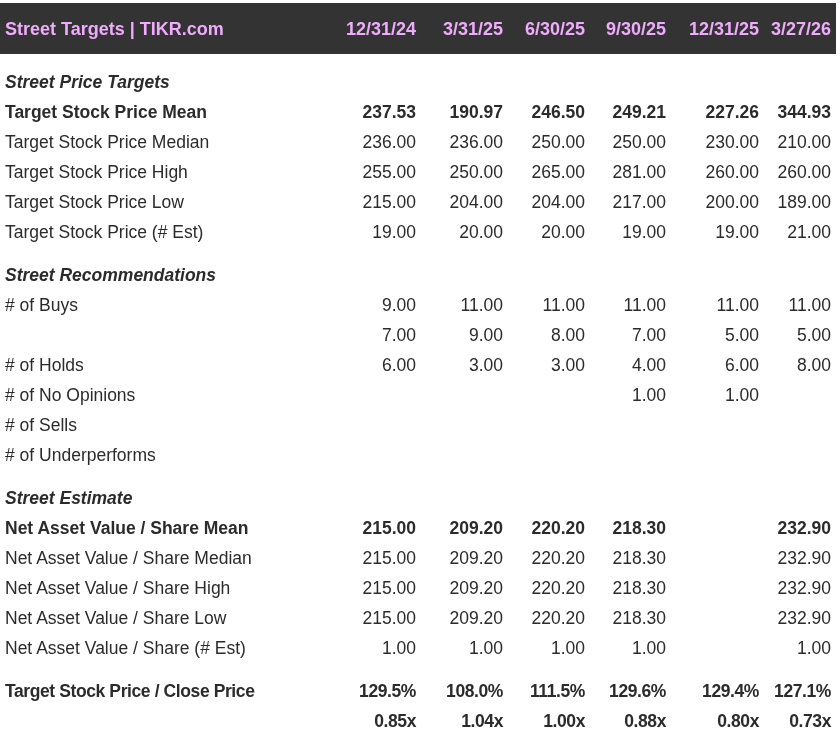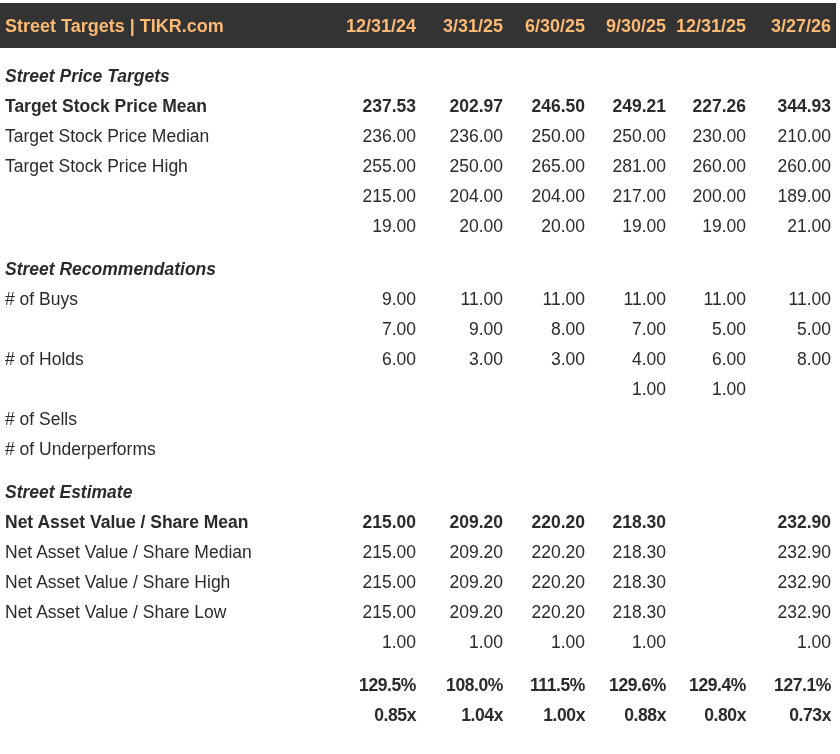--- a/index.html
+++ b/index.html
@@ -1,25 +1,25 @@
 <!DOCTYPE html>
 <html><head>
   <meta charset="utf-8">
   <style>
     html, body { margin: 0; padding: 0; background: #ffffff; }
     body { width: 840px; height: 754px; overflow: hidden; font-family: "Liberation Sans", "DejaVu Sans", sans-serif; color: #2b2b2b; position: relative; }
     .table { position: absolute; left: 0; top: 3px; width: 836px; }
-    .hdr { height: 45px; background: #333333; color: #fdba74; font-weight: bold; font-size: 18px; position: relative; }
+    .hdr { height: 51px; background: #333333; color: #f0abfc; font-weight: bold; font-size: 18px; position: relative; }
     .row { height: 30px; position: relative; font-size: 17.5px; }
     .row.spacer { height: 13px; }
     .row.section { height: 30px; }
     .cell-label { position: absolute; left: 5px; top: 50%; transform: translateY(-50%); white-space: nowrap; }
     .hdr .cell-label { left: 5px; }
     .val { position: absolute; top: 50%; transform: translateY(-50%); text-align: right; white-space: nowrap; }
-    .c0 { right: 420px; } .c1 { right: 333px; } .c2 { right: 251px; margin-left: 13px; } .c3 { right: 170px; } .c4 { right: 90px; } .c5 { right: 5px; }
+    .c0 { right: 420px; } .c1 { right: 333px; } .c2 { right: 251px; margin-left: 13px; } .c3 { right: 170px; } .c4 { right: 77px; } .c5 { right: 5px; }
     .bold { font-weight: bold; }
     .italic-bold { font-weight: bold; font-style: italic; }
     .condensed { letter-spacing: -0.4px; }
   </style>
 </head>
 <body>
 
 <div class="table">
 
   <div class="hdr">
@@ -34,21 +34,21 @@
 
 
   <div class="row spacer"></div>
 
   <div class="row section">
     <span class="cell-label italic-bold">Street Price Targets</span>
   </div>
   <div class="row bold">
     <span class="cell-label">Target Stock Price Mean</span>
     <span class="val c0">237.53</span>
-    <span class="val c1">202.97</span>
+    <span class="val c1">190.97</span>
     <span class="val c2">246.50</span>
     <span class="val c3">249.21</span>
     <span class="val c4">227.26</span>
     <span class="val c5">344.93</span>
   </div>
   <div class="row">
     <span class="cell-label">Target Stock Price Median</span>
     <span class="val c0">236.00</span>
     <span class="val c1">236.00</span>
     <span class="val c2">250.00</span>
@@ -59,28 +59,30 @@
   <div class="row">
     <span class="cell-label">Target Stock Price High</span>
     <span class="val c0">255.00</span>
     <span class="val c1">250.00</span>
     <span class="val c2">265.00</span>
     <span class="val c3">281.00</span>
     <span class="val c4">260.00</span>
     <span class="val c5">260.00</span>
   </div>
   <div class="row">
+    <span class="cell-label">Target Stock Price Low</span>
     <span class="val c0">215.00</span>
     <span class="val c1">204.00</span>
     <span class="val c2">204.00</span>
     <span class="val c3">217.00</span>
     <span class="val c4">200.00</span>
     <span class="val c5">189.00</span>
   </div>
   <div class="row">
+    <span class="cell-label">Target Stock Price (# Est)</span>
     <span class="val c0">19.00</span>
     <span class="val c1">20.00</span>
     <span class="val c2">20.00</span>
     <span class="val c3">19.00</span>
     <span class="val c4">19.00</span>
     <span class="val c5">21.00</span>
   </div>
 
   <div class="row spacer"></div>
 
@@ -107,20 +109,21 @@
   <div class="row">
     <span class="cell-label"># of Holds</span>
     <span class="val c0">6.00</span>
     <span class="val c1">3.00</span>
     <span class="val c2">3.00</span>
     <span class="val c3">4.00</span>
     <span class="val c4">6.00</span>
     <span class="val c5">8.00</span>
   </div>
   <div class="row">
+    <span class="cell-label"># of No Opinions</span>
     <span class="val c0"></span>
     <span class="val c1"></span>
     <span class="val c2"></span>
     <span class="val c3">1.00</span>
     <span class="val c4">1.00</span>
     <span class="val c5"></span>
   </div>
   <div class="row">
     <span class="cell-label"># of Sells</span>
   </div>
@@ -163,31 +166,33 @@
   <div class="row">
     <span class="cell-label">Net Asset Value / Share Low</span>
     <span class="val c0">215.00</span>
     <span class="val c1">209.20</span>
     <span class="val c2">220.20</span>
     <span class="val c3">218.30</span>
     <span class="val c4"></span>
     <span class="val c5">232.90</span>
   </div>
   <div class="row">
+    <span class="cell-label">Net Asset Value / Share (# Est)</span>
     <span class="val c0">1.00</span>
     <span class="val c1">1.00</span>
     <span class="val c2">1.00</span>
     <span class="val c3">1.00</span>
     <span class="val c4"></span>
     <span class="val c5">1.00</span>
   </div>
 
   <div class="row spacer"></div>
 
   <div class="row bold condensed">
+    <span class="cell-label">Target Stock Price / Close Price</span>
     <span class="val c0">129.5%</span>
     <span class="val c1">108.0%</span>
     <span class="val c2">111.5%</span>
     <span class="val c3">129.6%</span>
     <span class="val c4">129.4%</span>
     <span class="val c5">127.1%</span>
   </div>
   <div class="row bold condensed">
     <span class="val c0">0.85x</span>
     <span class="val c1">1.04x</span>

